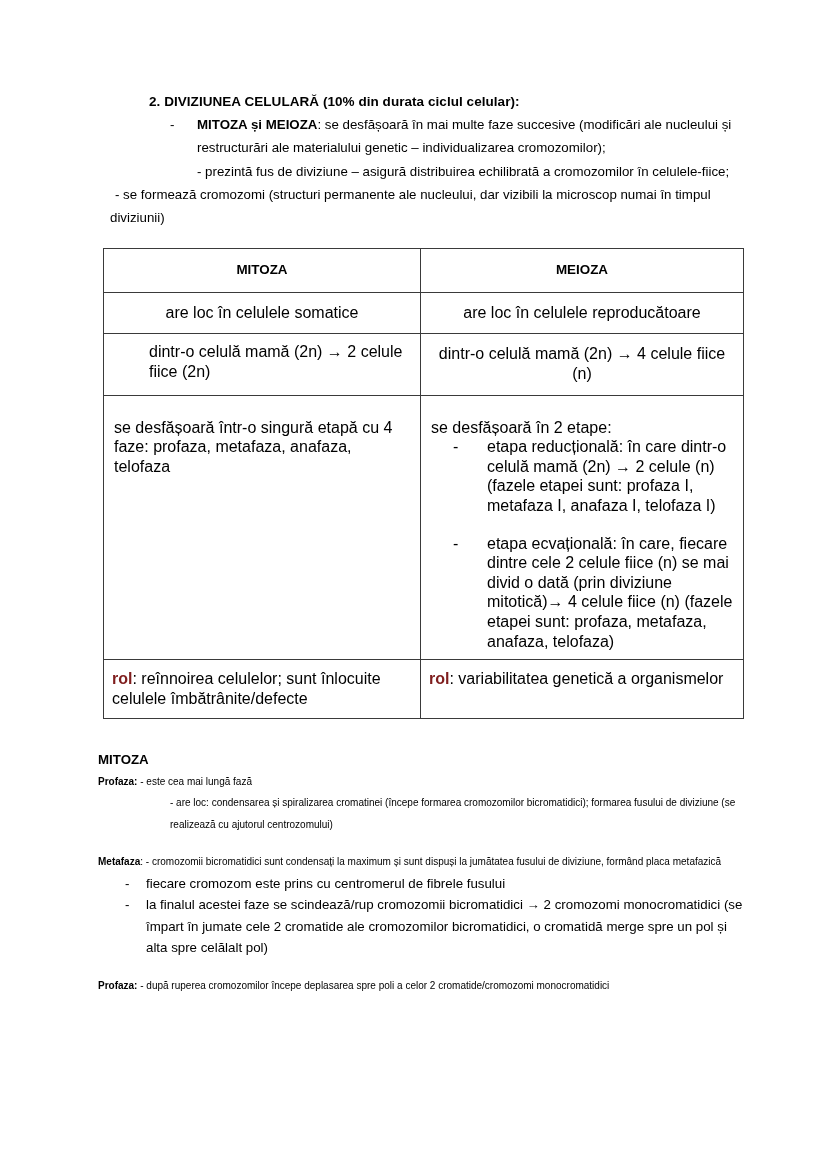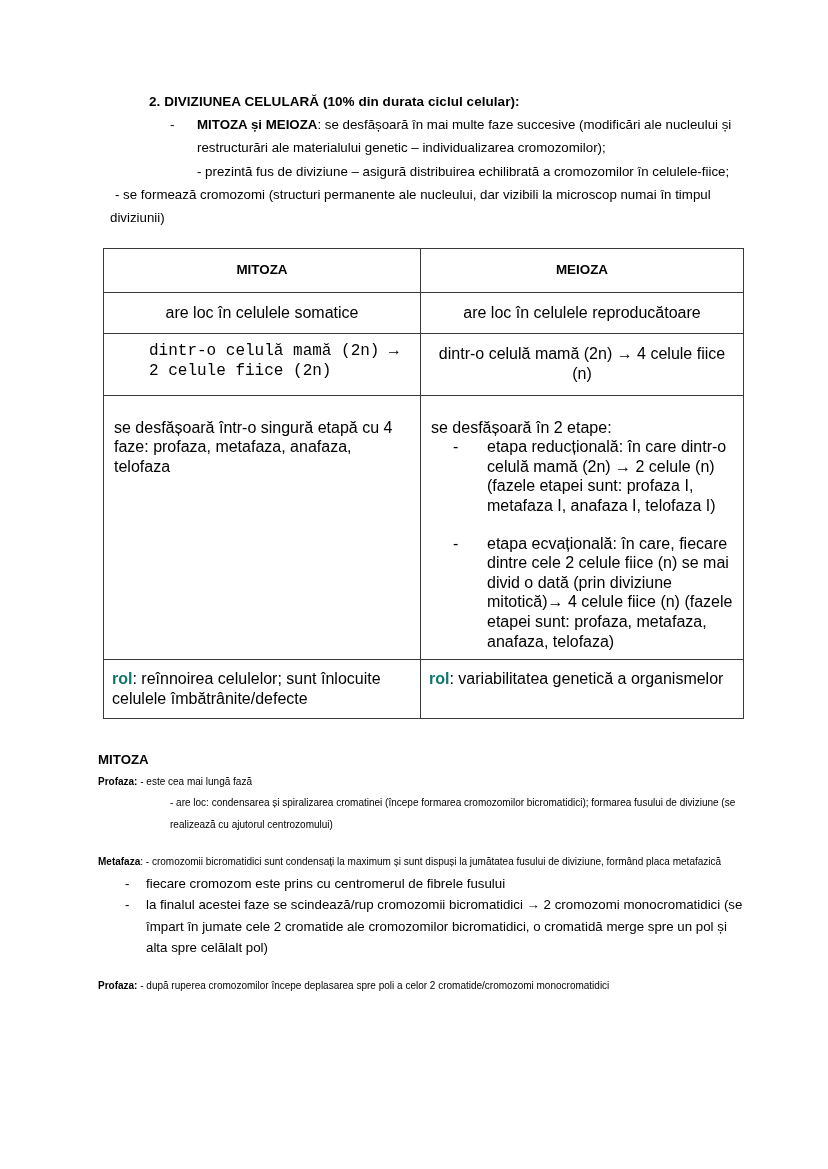--- a/index.html
+++ b/index.html
@@ -81,21 +81,21 @@
   .cmp-table th {
     font-weight: bold;
     text-align: center;
     font-size: 13.4px;
     padding: 11px 10px 12px;
   }
   .col-left  { width: 317px; }
   .col-right { width: 323px; }
 
   td.c-center { text-align: center; padding: 10px 10px 11px; }
-  td.c-pad-left { padding-left: 45px; font-family: Liberation Mono, monospace; }
+  td.c-pad-left { padding-left: 45px; }
   td.c-tall { height: 228px; }
   td.c-role { padding: 9px 10px 10px 8px; }
 
   .cell-lines { white-space: normal; margin-top: 14px; }
 
   .sub-list {
     margin: 0;
     padding: 0;
     list-style: none;
   }
@@ -105,21 +105,21 @@
     padding-left: 34px;
     line-height: 19.6px;
   }
   .sub-item + .sub-item { margin-top: 18px; }
   .sub-dash {
     position: absolute;
     left: 0;
     top: 0;
   }
   .role-key {
-    color: #0f766e;
+    color: #7f1d1d;
     font-weight: bold;
   }
 
   
   .notes {
     margin-top: 30px;
     margin-left: 3px;
   }
   .note-head {
     font-size: 13.3px;

